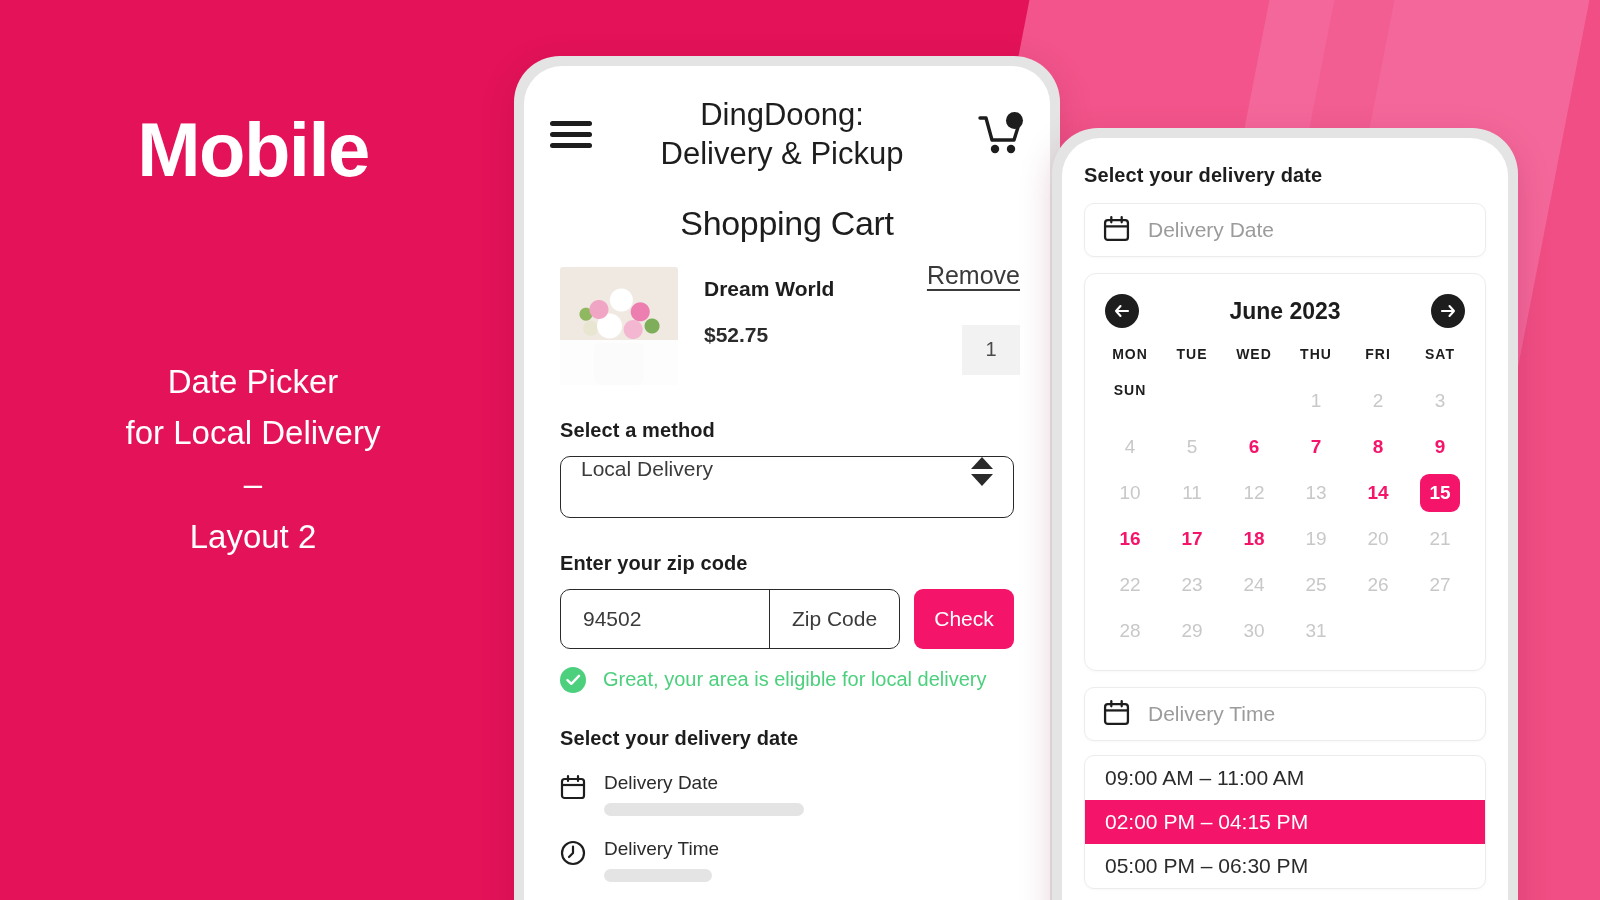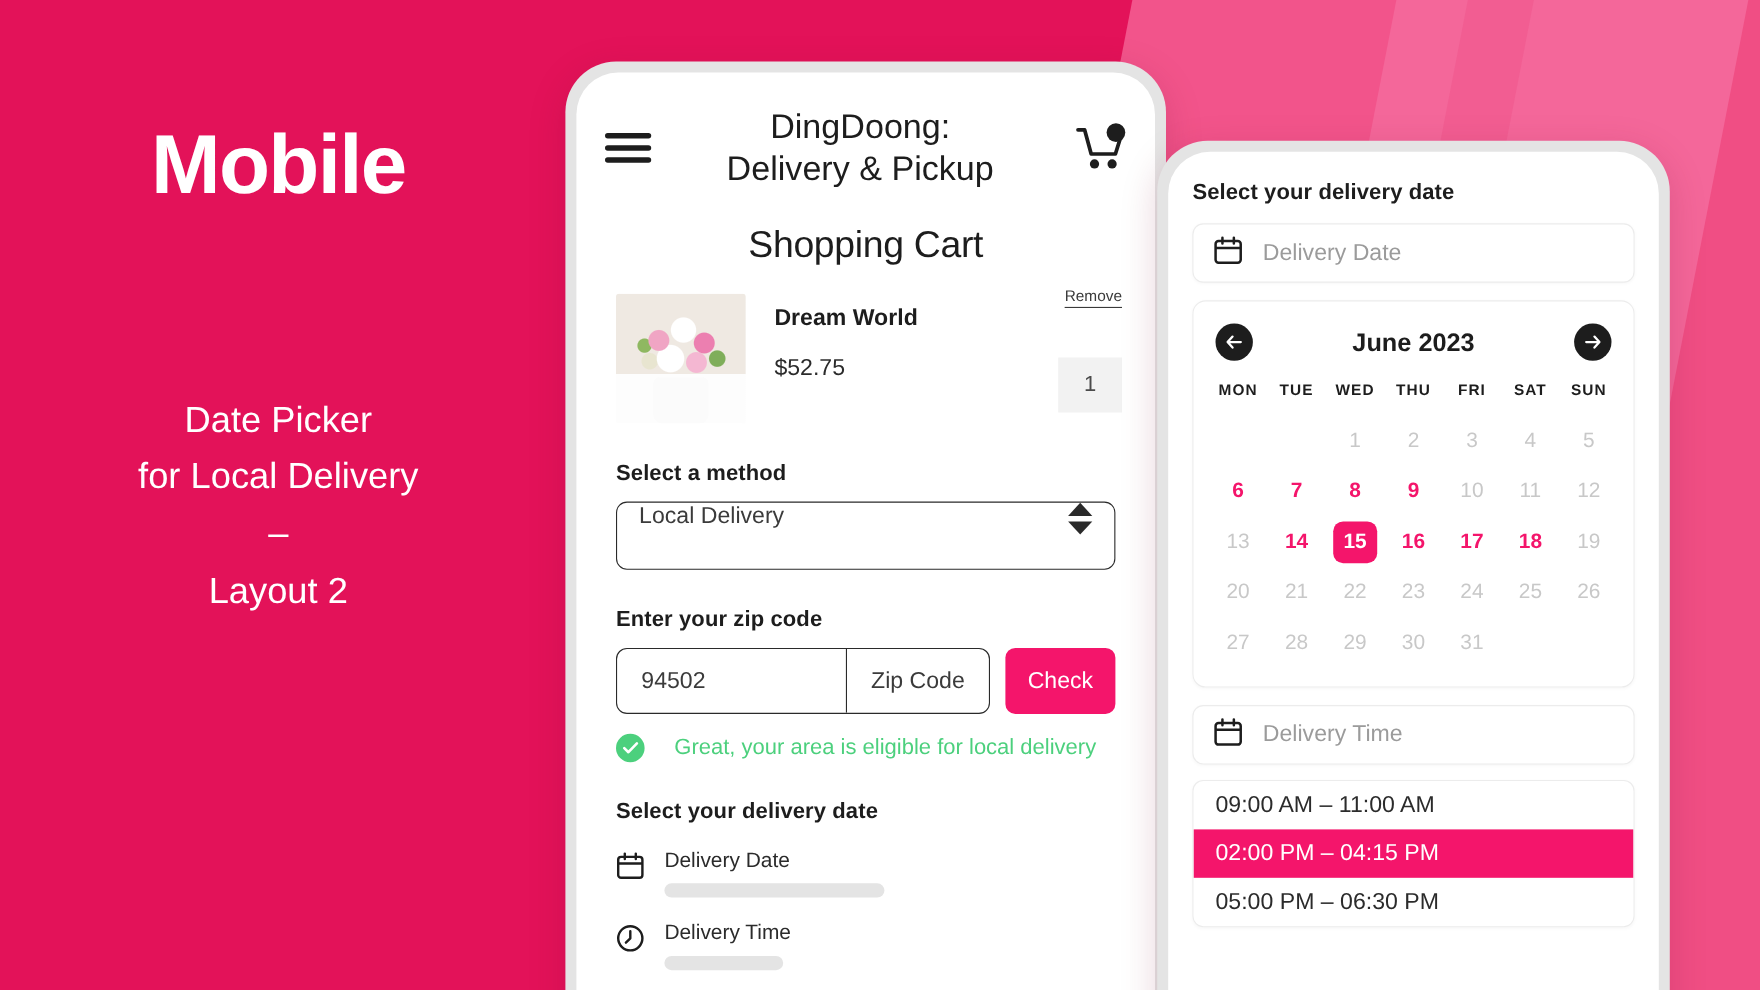--- a/index.html
+++ b/index.html
@@ -164,26 +164,26 @@
     left:34px; bottom:0; width:50px; height:42px;
     background:#fbfbfb;
     border-radius:5px 5px 8px 8px;
   }
   .item-info { padding-left: 26px; flex: 1; }
   .item-name {
     font-size: 21px; font-weight: 700; color: #1d1d1d;
     margin-top: 10px;
   }
   .item-price {
-    font-size: 21px; color: #2b2b2b; margin-top: 22px;
+    font-size: 21px; color: #2b2b2b; margin-top: 22px; font-weight: bold;
   }
   .remove-link {
     position: absolute;
     right: 30px; top: 18px;
-    font-size: 14px;
+    font-size: 25px;
     color: #3a3a3a;
     text-decoration: underline;
     text-underline-offset: 5px;
     cursor: pointer;
   }
   .qty-box {
     position: absolute;
     right: 30px; top: 82px;
     width: 58px; height: 50px;
     background: #f2f2f2;
@@ -242,21 +242,21 @@
     width: 100px;
     background: #F4156B;
     color: #fff;
     border: none;
     border-radius: 9px;
     font-size: 21px;
     font-family: inherit;
     cursor: pointer;
   }
   .eligible {
-    display: flex; align-items: center; gap: 27px;
+    display: flex; align-items: center; gap: 17px;
     margin-top: 18px;
   }
   .eligible-icon {
     width: 26px; height: 26px; border-radius: 50%;
     background: #4CD07D;
     display: flex; align-items: center; justify-content: center;
     flex: 0 0 26px;
   }
   .eligible-icon svg { display: block; }
   .eligible-text { font-size: 20px; color: #4CD07D; }
@@ -307,21 +307,21 @@
   .nav-btn {
     width: 34px; height: 34px; border-radius: 50%;
     background: #1d1d1d;
     display: flex; align-items: center; justify-content: center;
     cursor: pointer;
     border: none;
   }
   .cal-month { font-size: 23px; font-weight: 700; color: #1d1d1d; }
   .cal-grid {
     display: grid;
-    grid-template-columns: repeat(7, 1fr);
+    grid-template-columns: repeat(6, 1fr);
     row-gap: 8px;
     text-align: center;
   }
   .dow {
     font-size: 14px; font-weight: 700; color: #1d1d1d;
     letter-spacing: 1px;
     padding-bottom: 12px;
   }
   .day {
     height: 38px;

